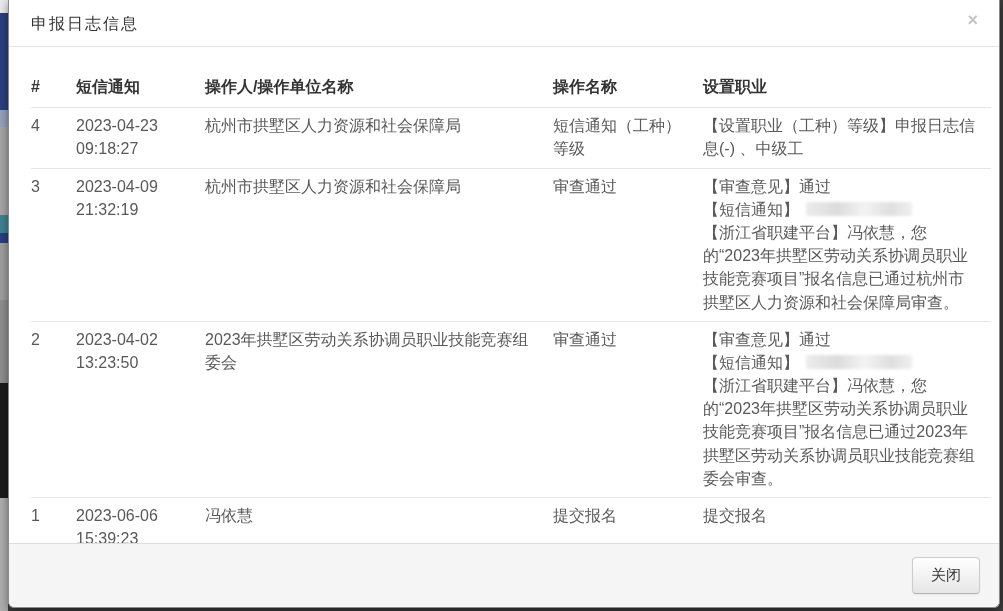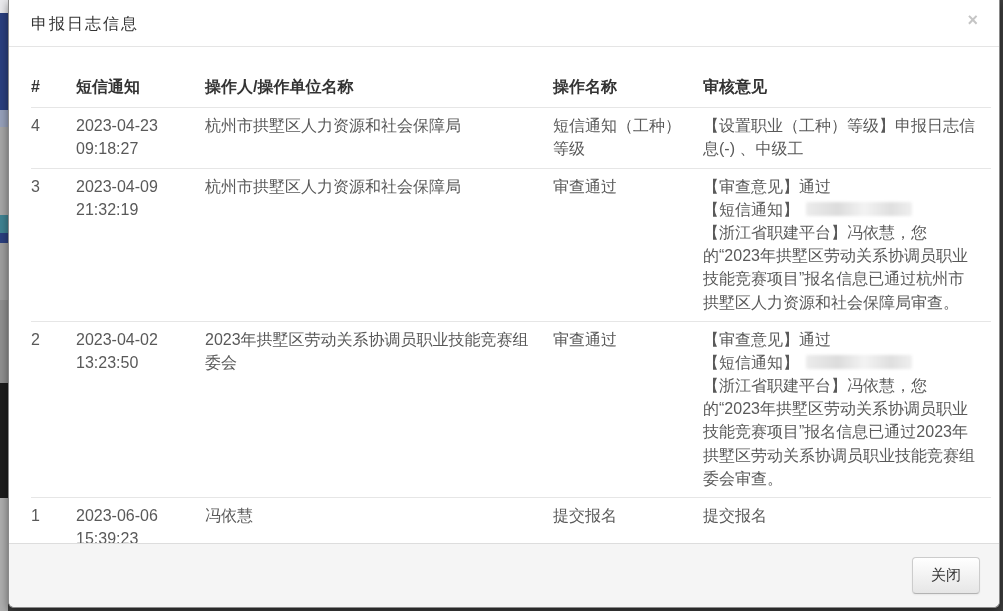--- a/index.html
+++ b/index.html
@@ -105,21 +105,21 @@
     <span class="modal-close">×</span>
   </div>
   <div class="modal-body">
     <table class="log">
       <thead>
         <tr>
           <th>#</th>
           <th>短信通知</th>
           <th>操作人/操作单位名称</th>
           <th>操作名称</th>
-          <th>审核意见</th>
+          <th>设置职业</th>
         </tr>
       </thead>
       <tbody id="log-tbody">
           <tr>
             <td>4</td>
             <td>2023-04-23 09:18:27</td>
             <td>杭州市拱墅区人力资源和社会保障局</td>
             <td>短信通知（工种）等级</td>
             <td>
               <div class="op-line">【设置职业（工种）等级】申报日志信息(-) 、中级工</div>

